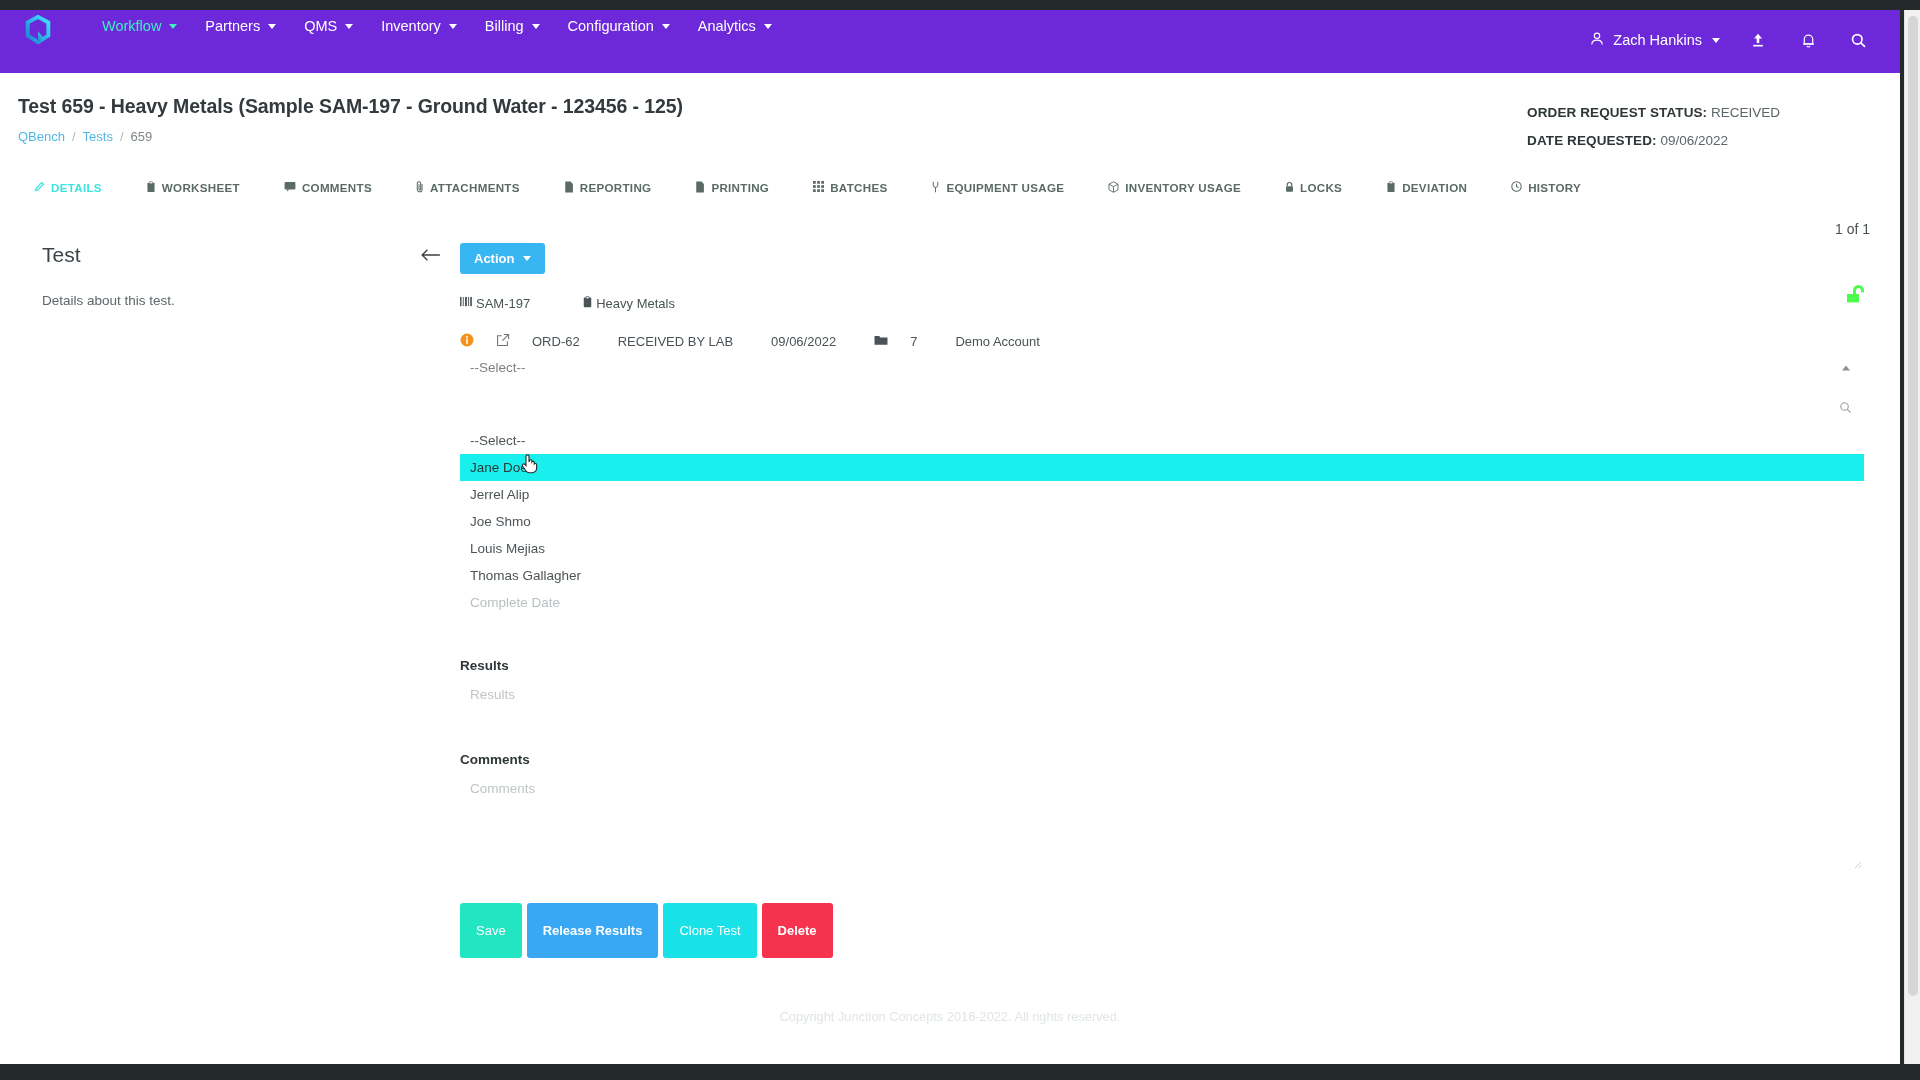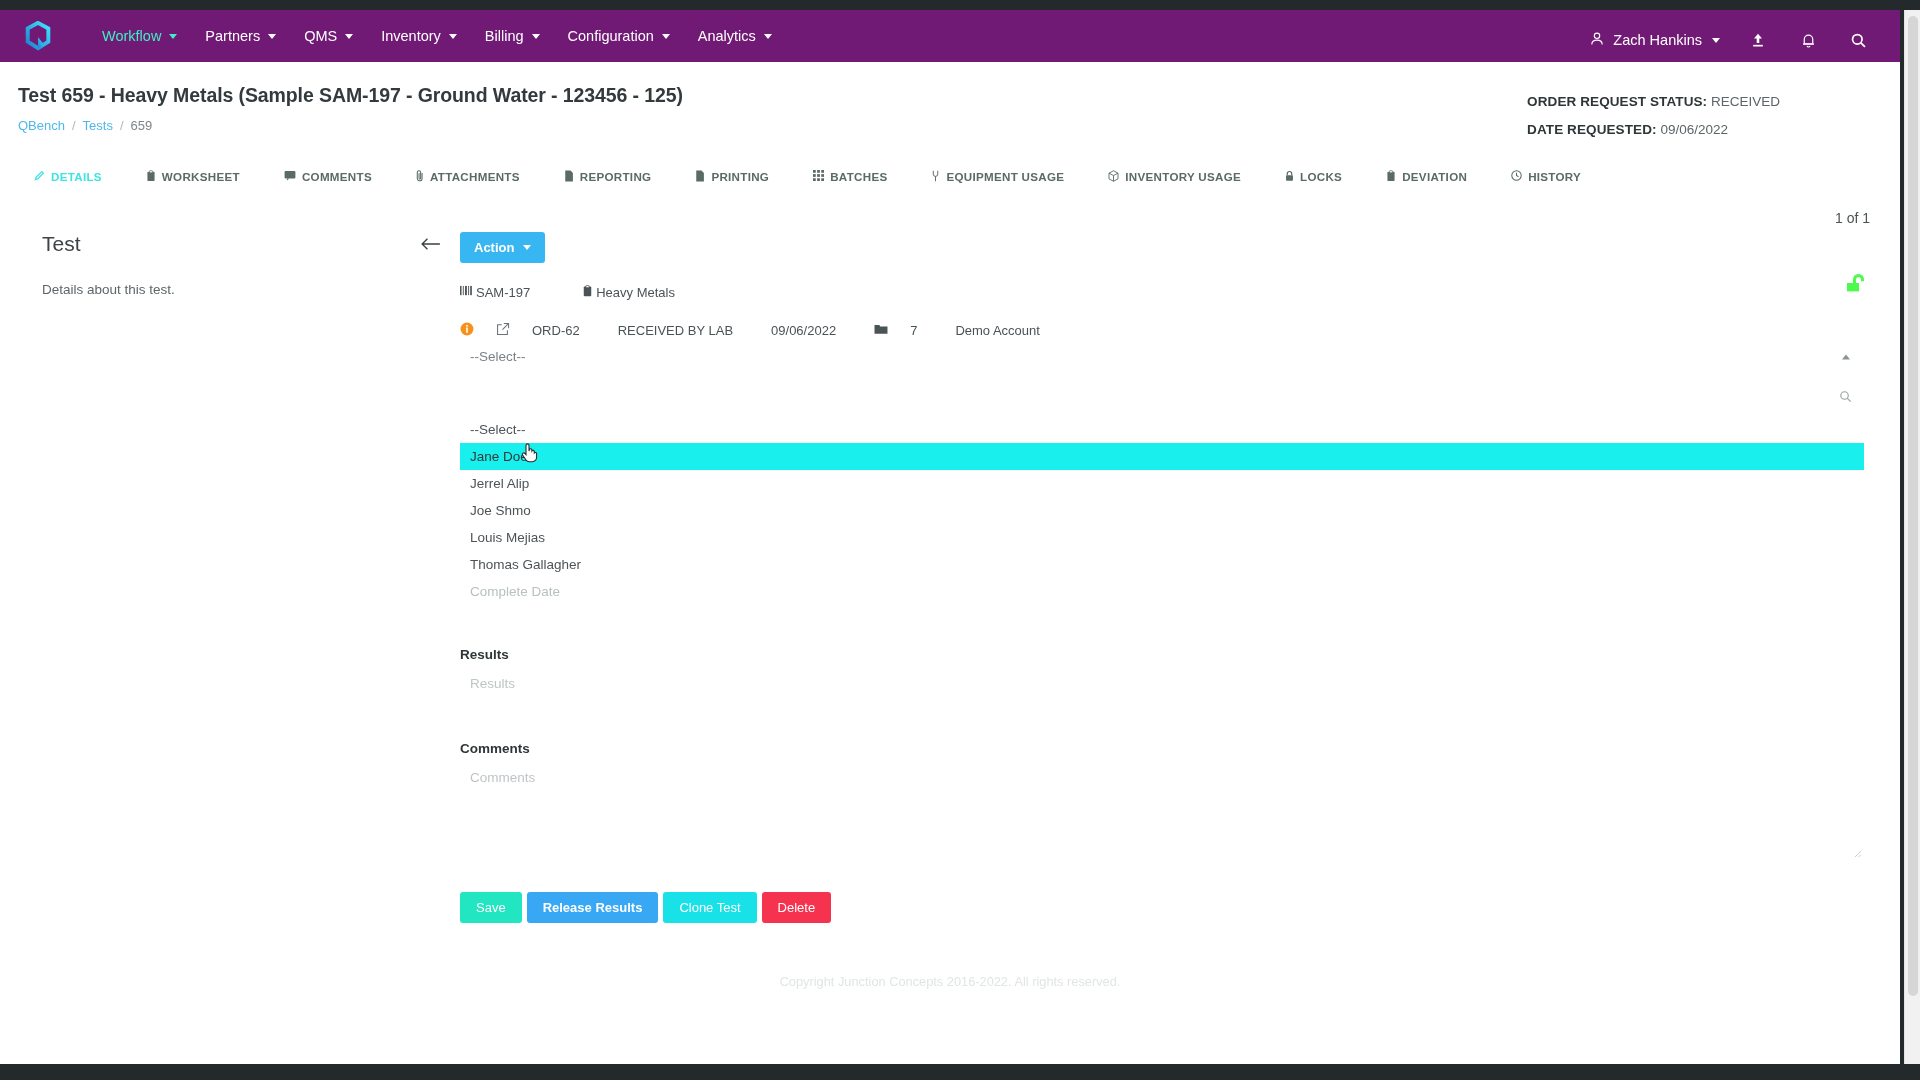--- a/index.html
+++ b/index.html
@@ -19,24 +19,24 @@
     position: absolute;
     left: 0; top: 10px;
     width: 1900px; height: 1054px;
     background: #ffffff;
     overflow: hidden;
   }
 
   
   .navbar {
     position: relative;
-    height: 52px;
-    background: #701a75;
+    height: 63px;
+    background: #6d28d9;
     display: flex;
-    align-items: center;
+    align-items: flex-start;
     padding: 0 0 0 18px;
   }
   .navbar-logo {
     width: 40px; height: 40px;
     display: flex; align-items: center; justify-content: center;
     margin-right: 30px;
   }
   .navbar-nav { display: flex; align-items: center; gap: 0px; }
   .nav-item {
     color: #ffffff;
@@ -283,21 +283,21 @@
 
   .action-buttons {
     display: flex;
     gap: 5px;
     margin-top: 34px;
     padding-left: 0;
   }
   .btn-save { background: #21e6c1; color: #fff; font-weight: normal; padding: 8px 16px; }
   .btn-release { background: #38a8f5; color: #fff; font-weight: bold; padding: 8px 16px; }
   .btn-clone { background: #19e1e8; color: #fff; padding: 8px 16px; }
-  .btn-delete { background: #f5334f; color: #fff; font-weight: normal; padding: 8px 16px; }
+  .btn-delete { background: #f5334f; color: #fff; font-weight: bold; padding: 20px 16px; }
 
   .footer {
     text-align: center;
     margin-top: 48px;
     font-size: 12.8px;
     color: #dfe6e3;
     line-height: 22px;
   }
 
   

